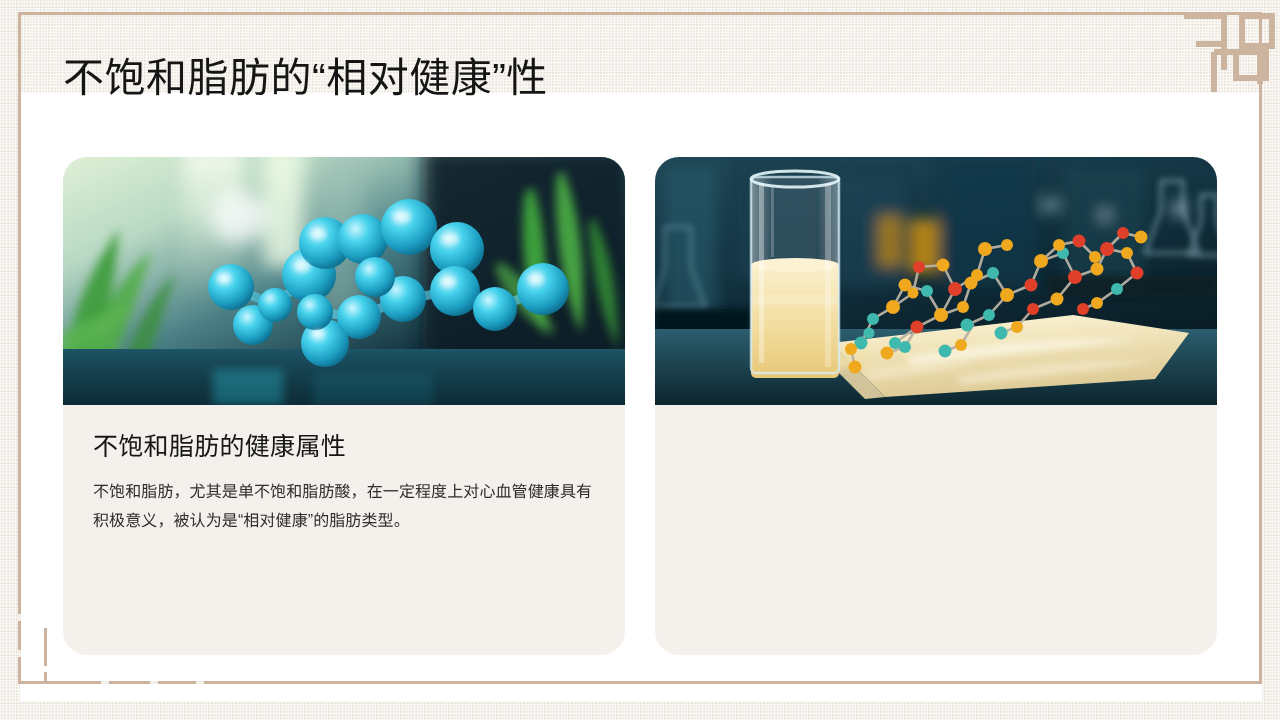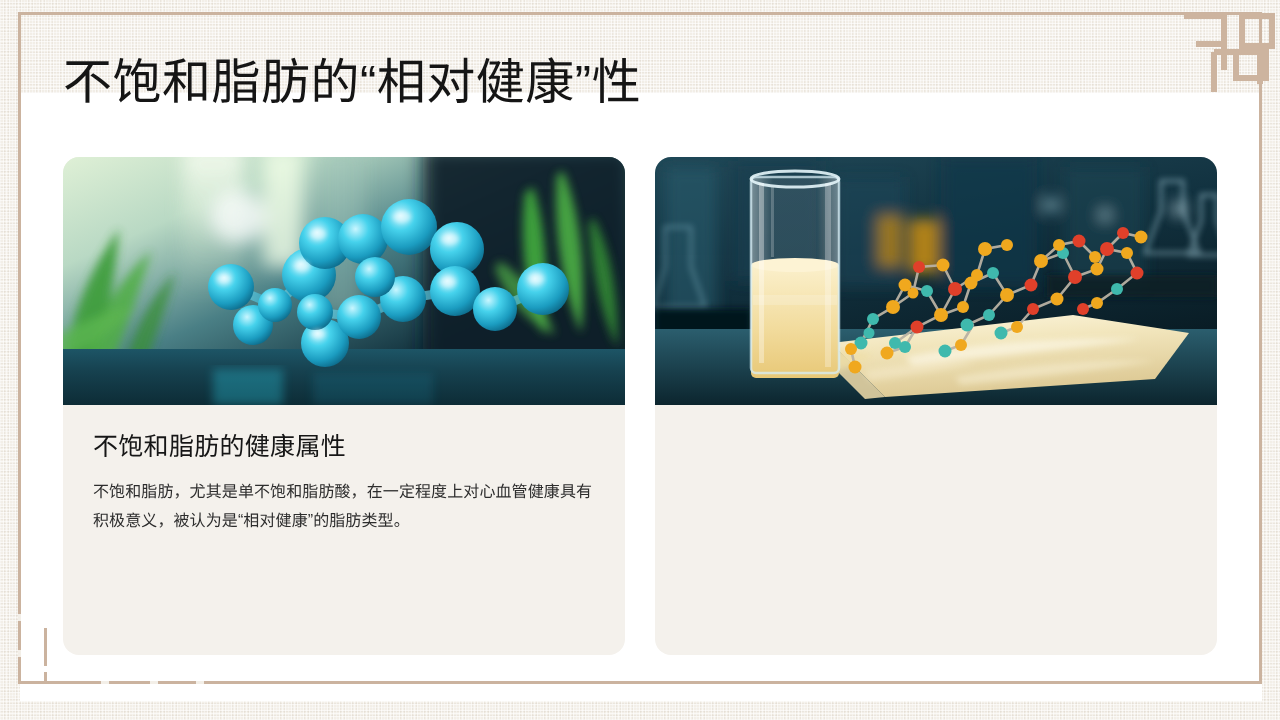--- a/index.html
+++ b/index.html
@@ -109,21 +109,21 @@
     z-index: 8;
     pointer-events: none;
   }
 
   
   .slide-title {
     position: absolute;
     left: 63px;
     top: 54px;
     z-index: 9;
-    font-size: 49px;
+    font-size: 41px;
     line-height: 1.18;
     font-weight: 400;
     letter-spacing: .5px;
     color: #151515;
     white-space: nowrap;
   }
 
   
   .cards-row {
     position: absolute;
@@ -132,21 +132,21 @@
     width: 1154px;
     height: 498px;
     display: flex;
     gap: 30px;
     z-index: 5;
   }
 
   .card {
     flex: 1 1 0;
     background: #f4f1ec;
-    border-radius: 16px;
+    border-radius: 24px;
     overflow: hidden;
     display: flex;
     flex-direction: column;
     position: relative;
   }
 
   .card-image {
     width: 100%;
     height: 248px;
     position: relative;

